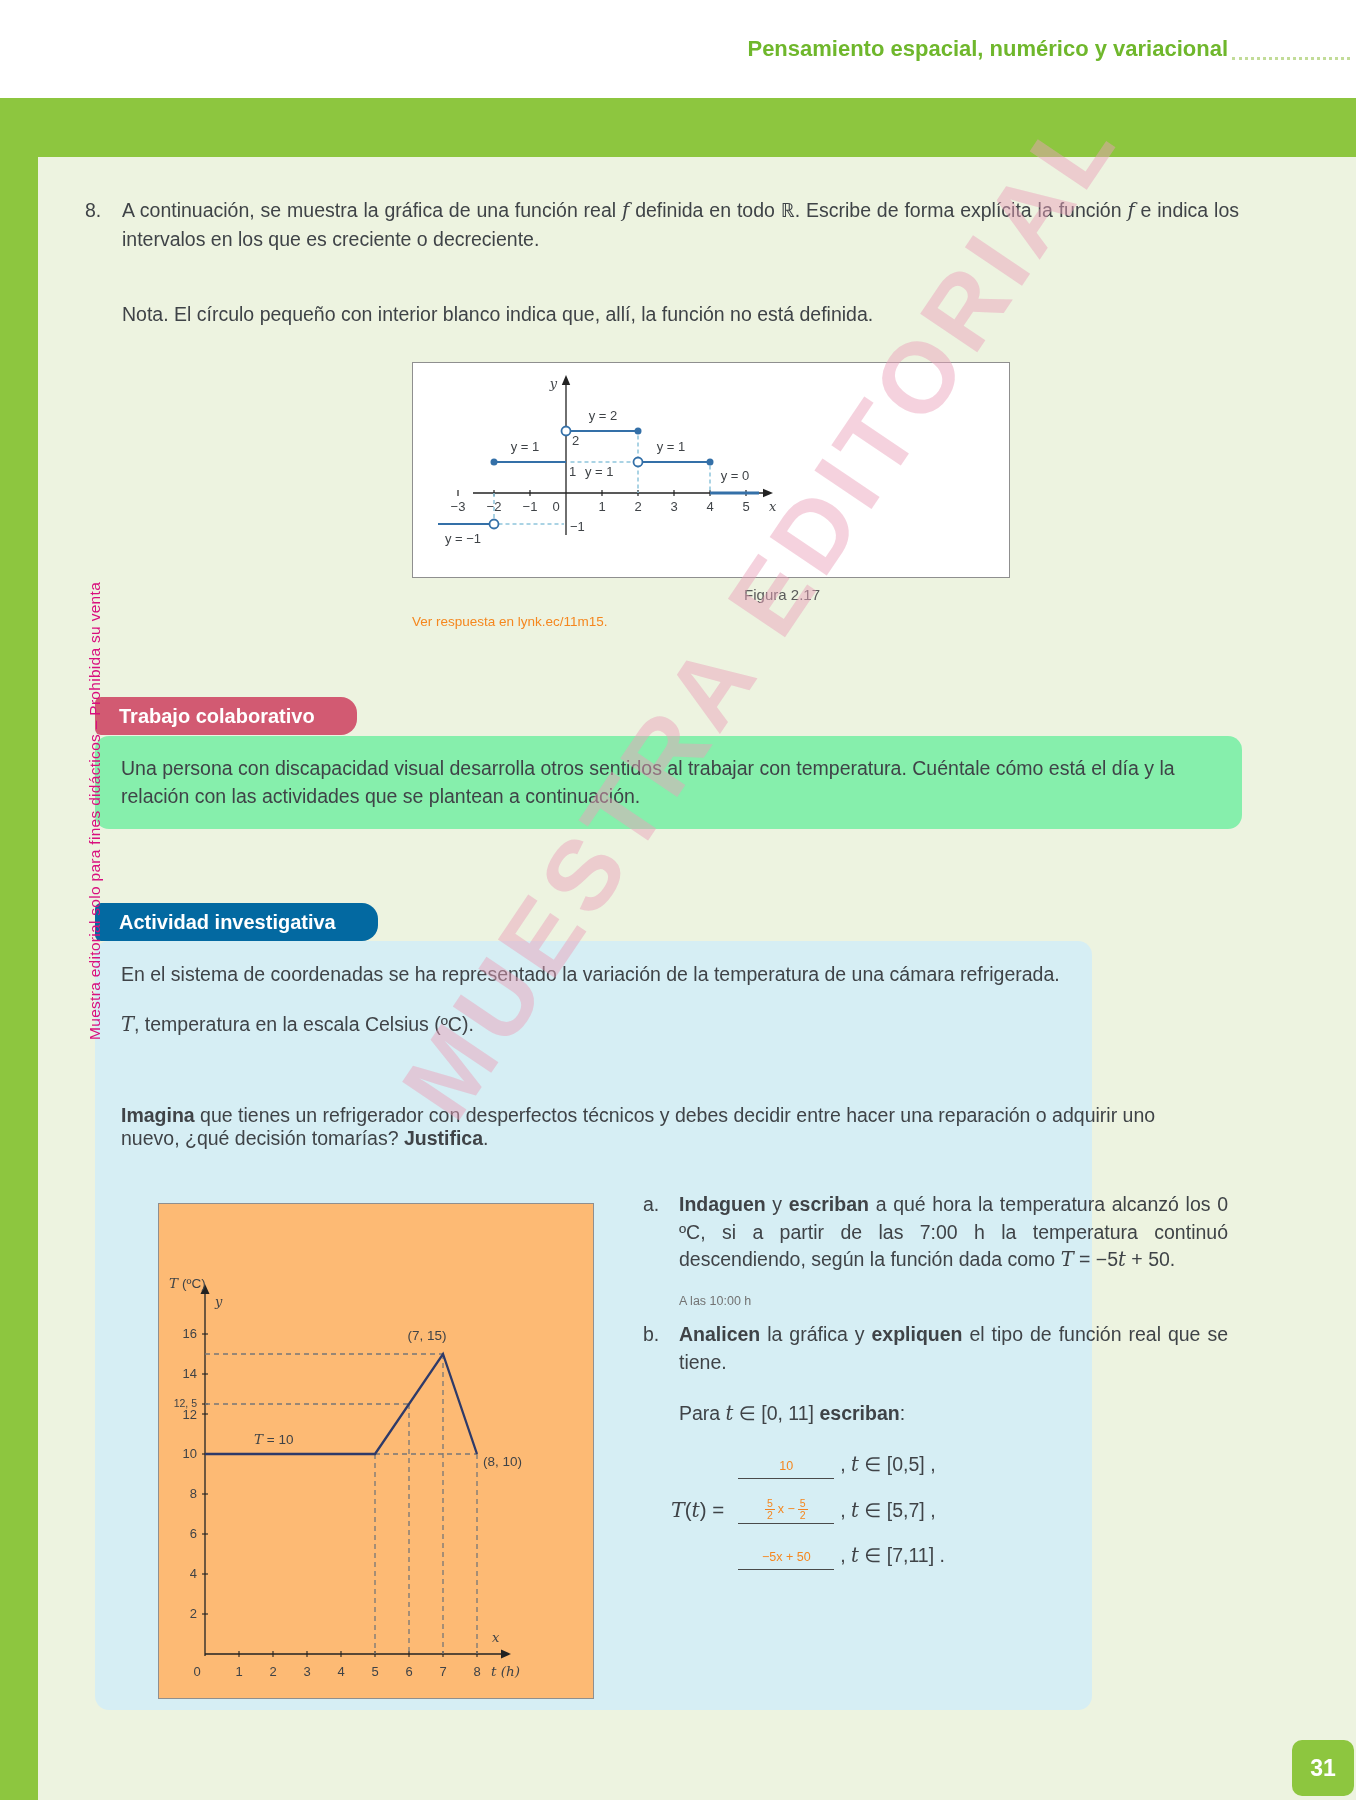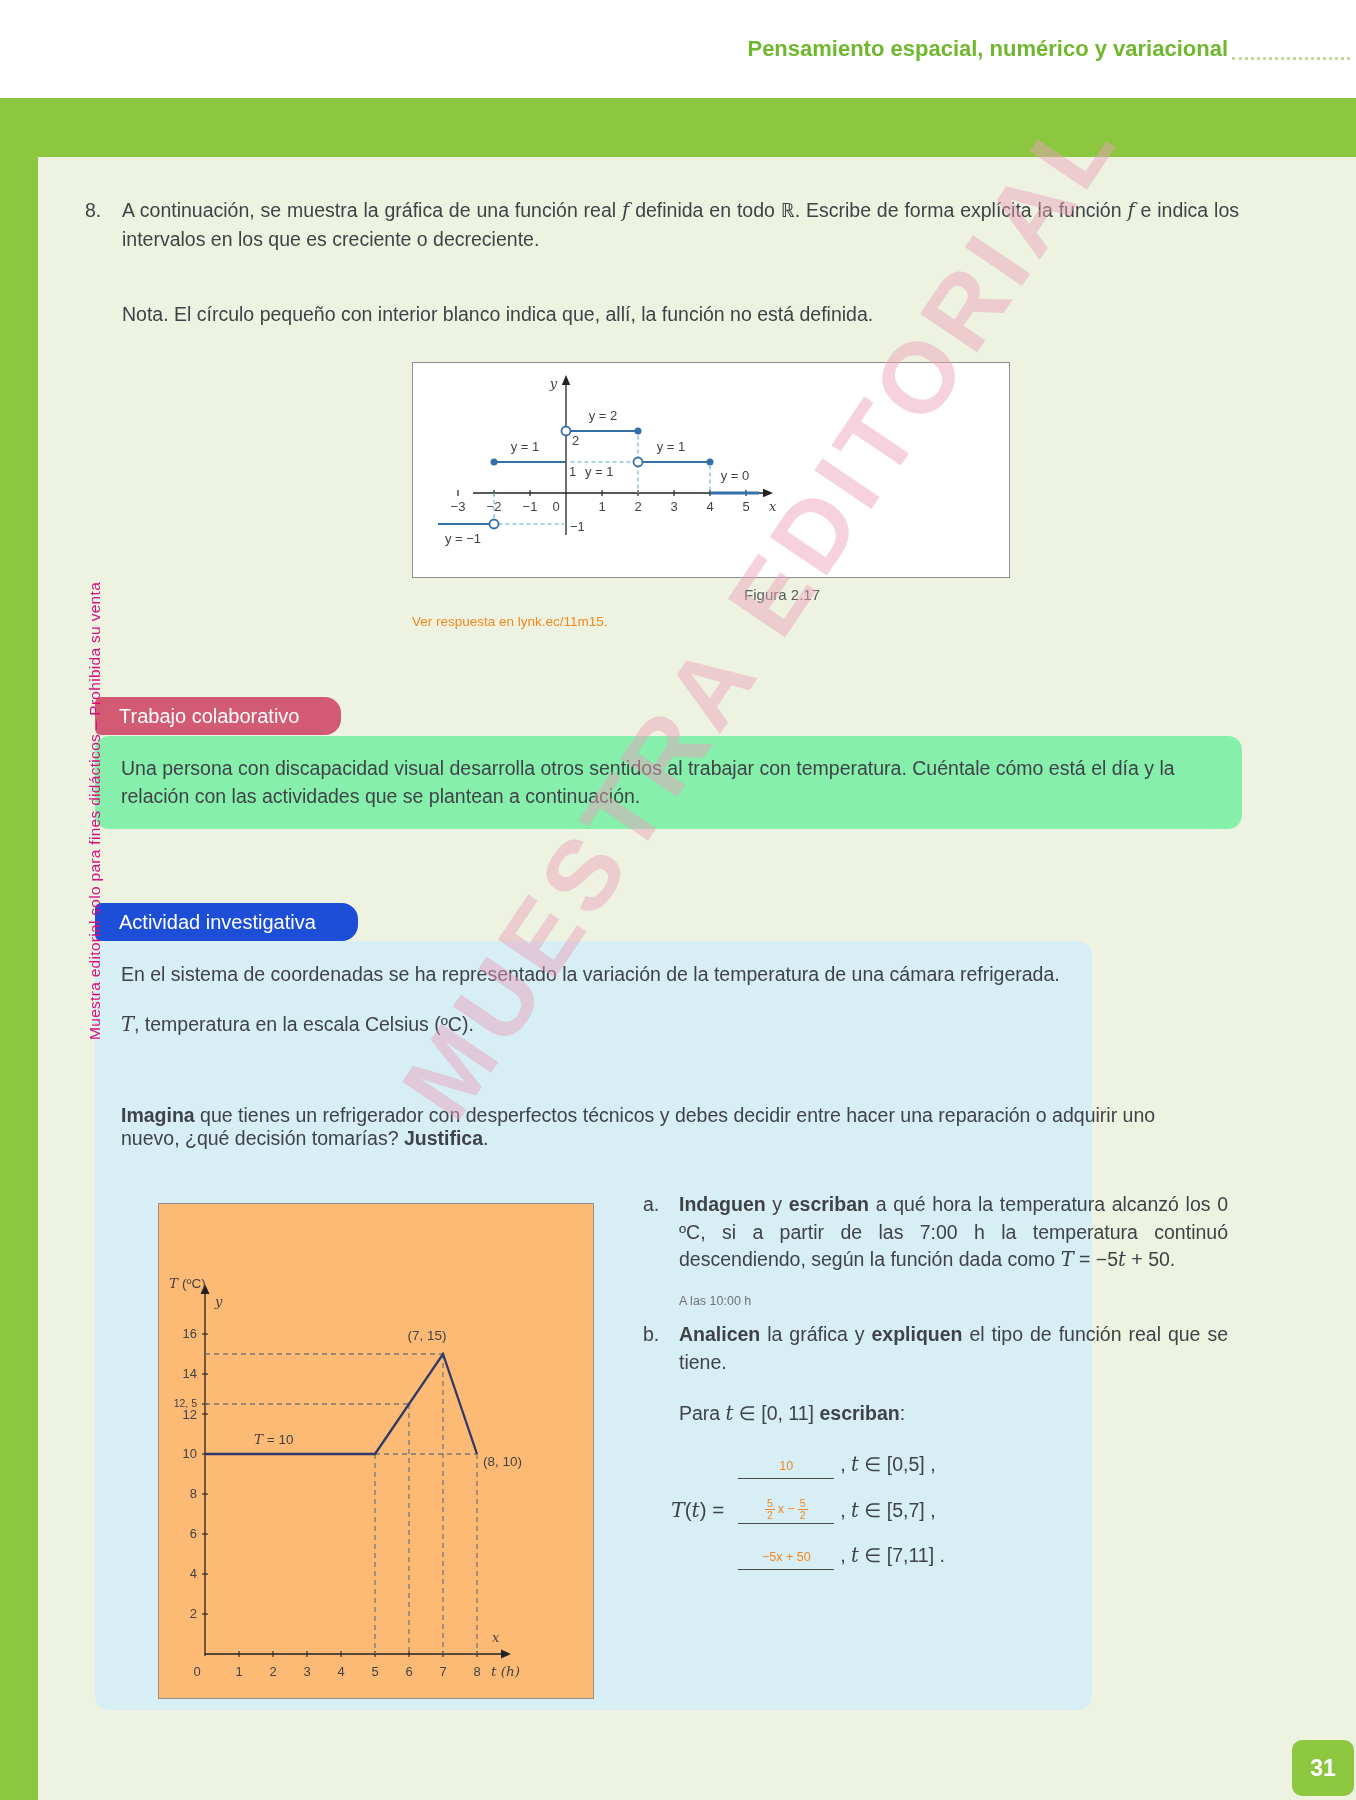--- a/index.html
+++ b/index.html
@@ -18,26 +18,26 @@
   .exercise{left:85px;top:196px;width:1154px;display:flex;font-size:19.5px;line-height:1.45;}
   .ex-num{width:37px;flex:none;}
   .ex-text{text-align:justify;margin:0;}
   .mi{font-family:"DejaVu Serif",serif;font-style:italic;}
   .nota{left:122px;top:303px;font-size:19.5px;}
   
   .figbox{left:412px;top:362px;width:596px;height:214px;background:#ffffff;border:1px solid #8f8f8f;}
   .figcaption{left:412px;top:586px;width:596px;text-align:right;padding-right:188px;box-sizing:border-box;font-size:15px;color:#5a5a5a;}
   .verresp{left:412px;top:614px;font-size:13.5px;color:#f5871f;}
   
-  .banner{height:38px;line-height:38px;color:#ffffff;font-size:20px;font-weight:normal;
+  .banner{height:38px;line-height:38px;color:#ffffff;font-size:20px;font-weight:bold;
     padding:0 42px 0 24px;border-radius:6px 16px 16px 6px;display:inline-block;}
   .collab-banner{left:95px;top:697px;background:#d25a72;}
   .collab-box{left:95px;top:736px;width:1147px;background:#86efac;border-radius:14px;
     padding:18px 26px;box-sizing:border-box;font-size:19.5px;line-height:1.45;}
-  .act-banner{left:95px;top:903px;background:#1d4ed8;}
+  .act-banner{left:95px;top:903px;background:#0369a1;}
   .act-box{left:95px;top:941px;width:997px;height:769px;background:#d6eef4;border-radius:14px;}
   .act-p{left:26px;width:1095px;font-size:19.5px;}
   .graphbox{left:63px;top:262px;width:434px;height:494px;background:#fdba74;border:1px solid #8f8f8f;}
   
   .rightcol{left:548px;top:250px;width:585px;font-size:19.5px;line-height:1.42;}
   .item{display:flex;}
   .item-label{width:36px;flex:none;}
   .item-text{text-align:justify;margin:0;}
   .answer-orange{color:#737373;font-size:12.5px;margin:19px 0 10px 36px;}
   .para-t{margin:24px 0 14px 36px;}

